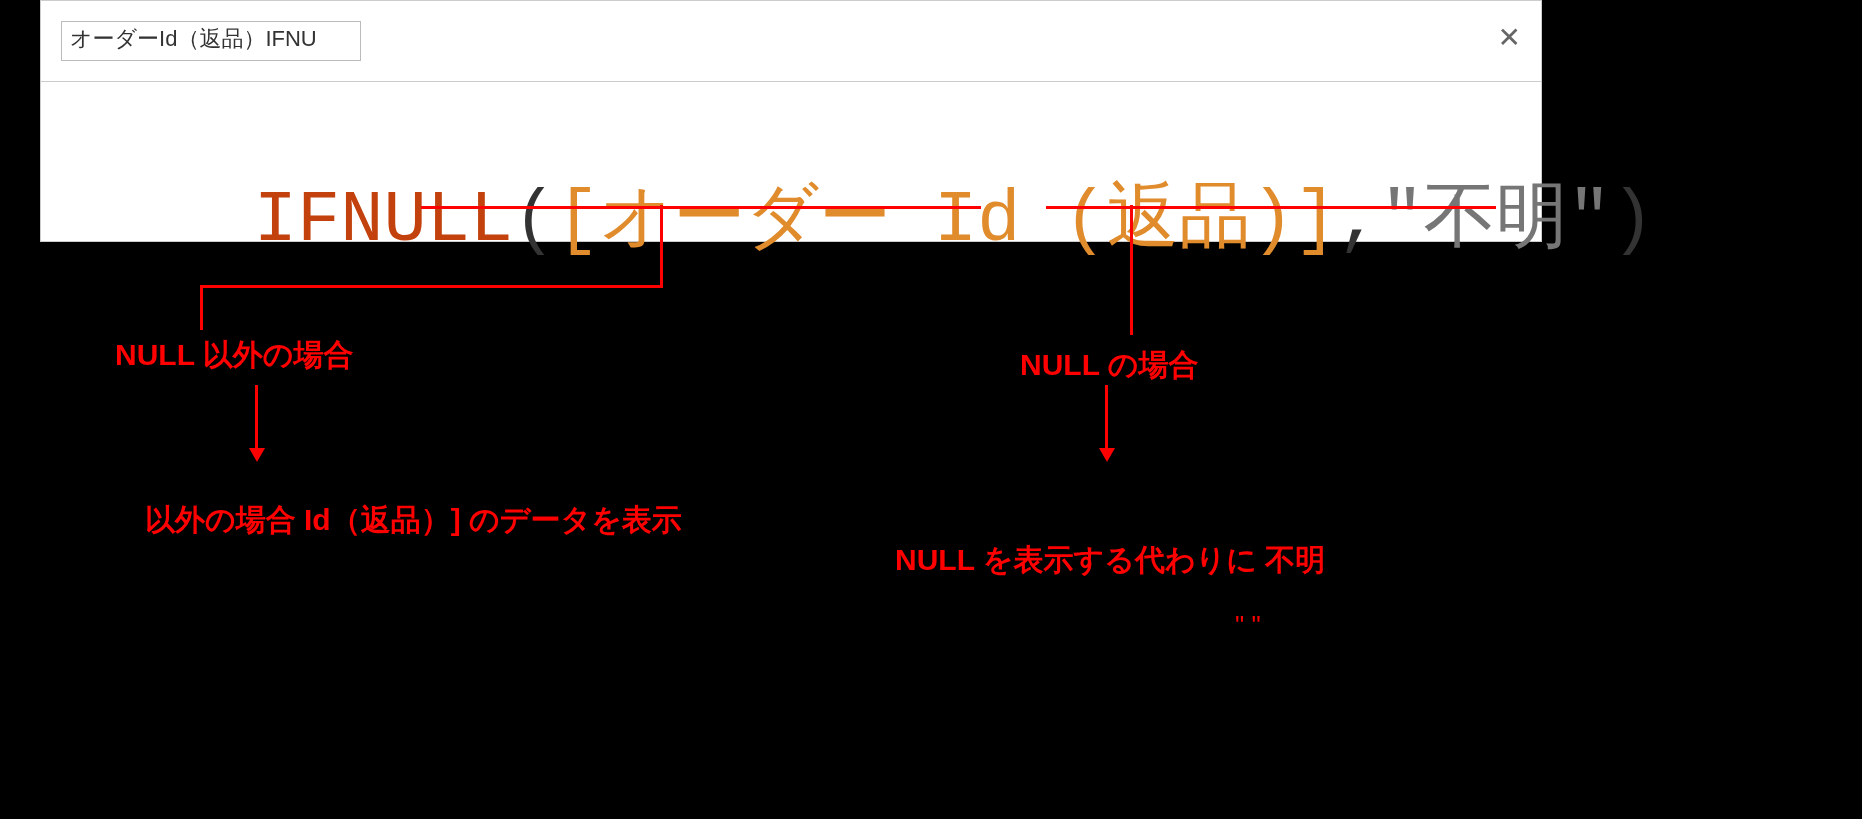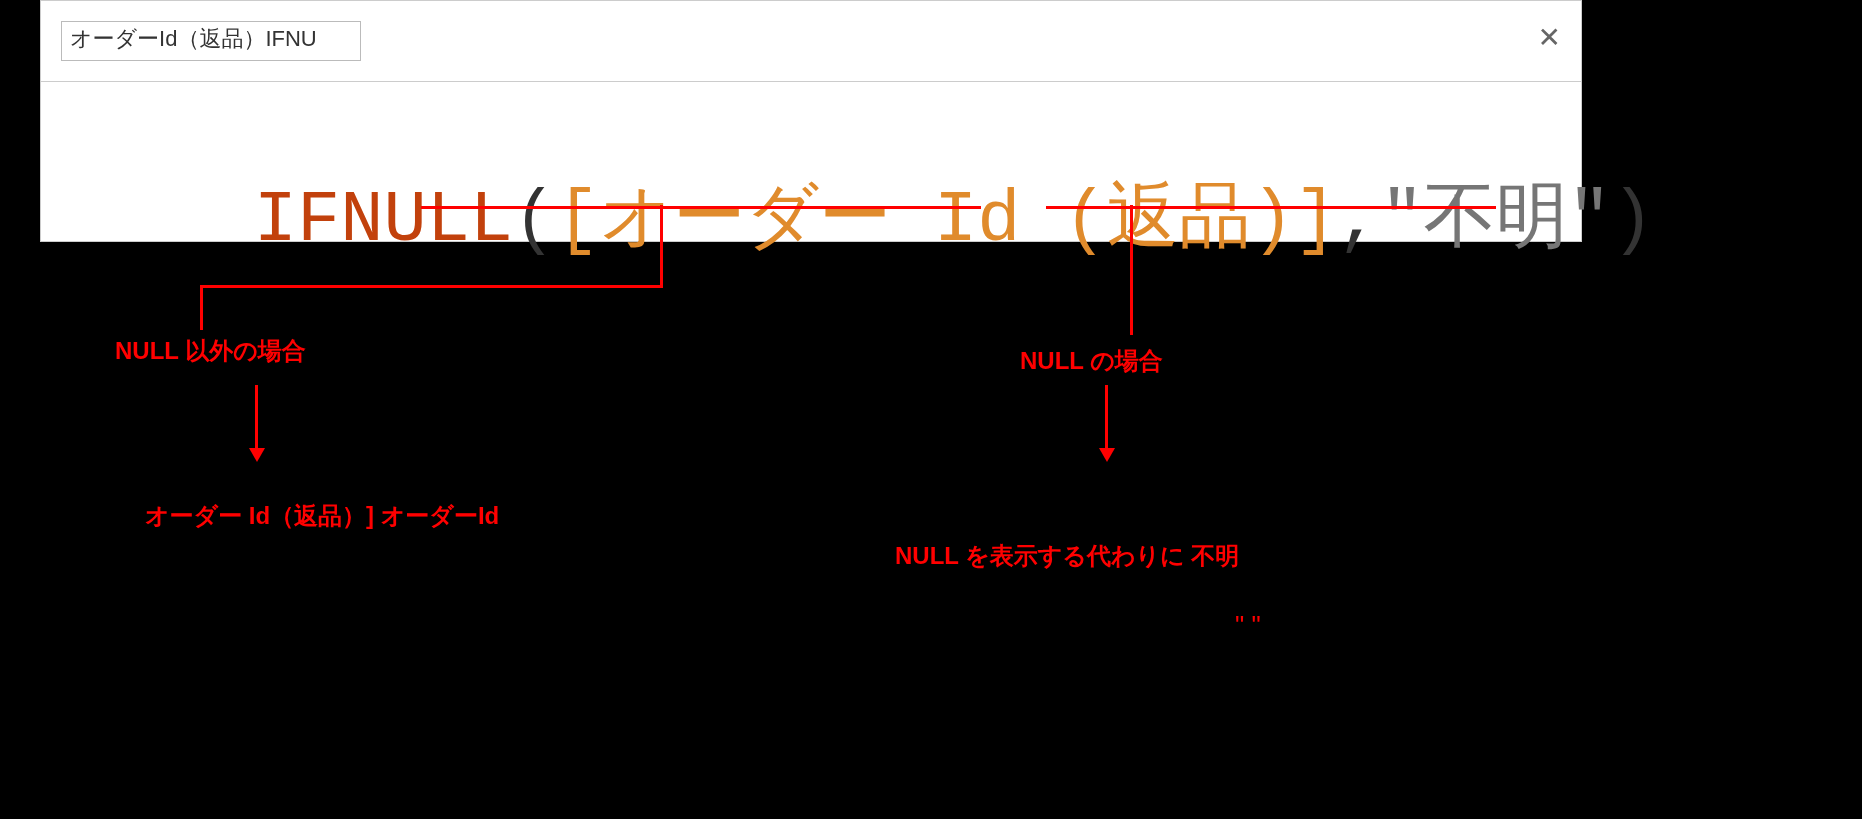--- a/index.html
+++ b/index.html
@@ -4,21 +4,21 @@
 <style>
   html,body{margin:0;padding:0;}
   body{
     width:1862px;height:819px;
     background:#000;
     font-family:"Meiryo","Yu Gothic",sans-serif;
     position:relative;overflow:hidden;
   }
   .panel{
     position:absolute;left:40px;top:0;width:1500px;height:240px;
-    background:#fff;border:1px solid #ccc;padding-left:40px;
+    background:#fff;border:1px solid #ccc;
   }
   .title-field{
     position:absolute;left:20px;top:20px;
     width:300px;height:40px;border:1px solid #bbb;
     font-size:22px;color:#333;padding:2px 8px;box-sizing:border-box;
     overflow:hidden;white-space:nowrap;
   }
   .close{
     position:absolute;right:20px;top:20px;font-size:28px;color:#666;
     cursor:pointer;font-family:sans-serif;
@@ -36,21 +36,21 @@
 
   .u1{position:absolute;left:380px;top:205px;width:560px;height:3px;background:#ff0000;}
   .u2{position:absolute;left:1005px;top:205px;width:450px;height:3px;background:#ff0000;}
 
   .v1{position:absolute;left:660px;top:205px;width:3px;height:80px;background:#ff0000;}
   .h1b{position:absolute;left:200px;top:285px;width:463px;height:3px;background:#ff0000;}
   .v1b{position:absolute;left:200px;top:285px;width:3px;height:45px;background:#ff0000;}
 
   .v2{position:absolute;left:1130px;top:205px;width:3px;height:130px;background:#ff0000;}
 
-  .ann{position:absolute;color:#ff0000;font-weight:bold;font-size:24px;white-space:nowrap;}
+  .ann{position:absolute;color:#ff0000;font-weight:bold;font-size:30px;white-space:nowrap;}
   .ann-sub{position:absolute;color:#ff0000;font-size:26px;white-space:nowrap;}
 
   .arrow-stem{position:absolute;width:3px;background:#ff0000;}
   .arrow-head{
     position:absolute;width:0;height:0;
     border-left:8px solid transparent;border-right:8px solid transparent;
     border-top:14px solid #ff0000;
   }
 </style>
 </head>
@@ -66,20 +66,20 @@
   <div class="u1"></div>
   <div class="u2"></div>
 </div>
 
 <div class="v1"></div>
 <div class="h1b"></div>
 <div class="v1b"></div>
 <div class="ann" style="left:115px;top:335px;">NULL 以外の場合</div>
 <div class="arrow-stem" style="left:255px;top:385px;height:65px;"></div>
 <div class="arrow-head" style="left:249px;top:448px;"></div>
-<div class="ann" style="left:145px;top:500px;">オーダー Id（返品）] オーダーId</div>
+<div class="ann" style="left:145px;top:500px;">以外の場合 Id（返品）] のデータを表示</div>
 
 <div class="v2"></div>
 <div class="ann" style="left:1020px;top:345px;">NULL の場合</div>
 <div class="arrow-stem" style="left:1105px;top:385px;height:65px;"></div>
 <div class="arrow-head" style="left:1099px;top:448px;"></div>
 <div class="ann" style="left:895px;top:540px;">NULL を表示する代わりに 不明</div>
 <div class="ann-sub" style="left:1235px;top:610px;">" "</div>
 
 </body></html>

